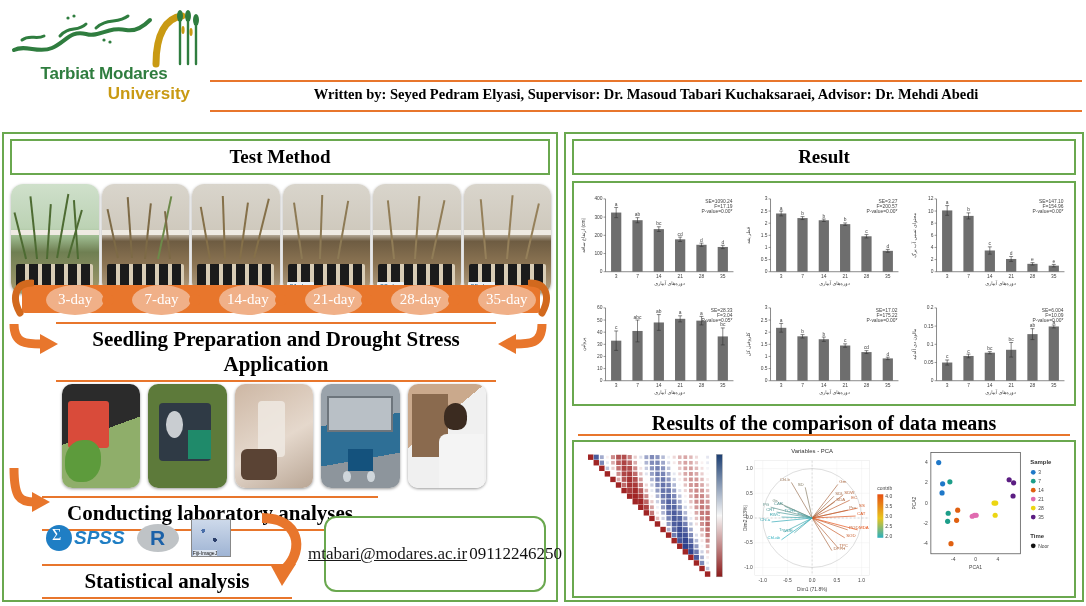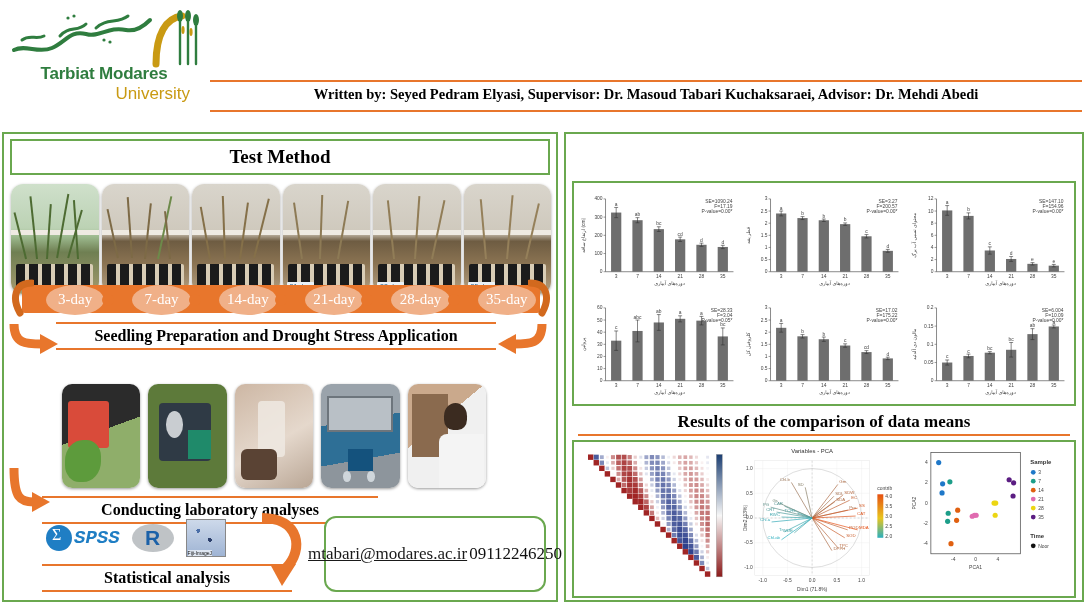--- a/index.html
+++ b/index.html
@@ -18,21 +18,21 @@
   .logo-mark { position: absolute; left: 148px; top: 2px; width: 52px; height: 62px; }
   .logo-name1 {
     position: absolute; left: 2px; top: 60px; width: 196px;
     text-align: center; font-family: "Liberation Sans", sans-serif;
     font-weight: bold; font-size: 17px; color: #2f7d3f; letter-spacing: -0.2px;
   }
   .logo-name2 {
     position: absolute; left: 2px; top: 80px; width: 196px;
     text-align: right; padding-right: 12px;
     font-family: "Liberation Sans", sans-serif;
-    font-weight: normal; font-size: 17px; color: #c99a13;
+    font-weight: bold; font-size: 17px; color: #c99a13;
   }
 
   .title-box {
     position: absolute; left: 210px; top: 4px; width: 872px; height: 72px;
     border: 3px solid #E8762C; background: #fff;
   }
   .title-box::before {
     content:""; position:absolute; left:-3px; top:-6px; width:872px; height:2px; background:#E8762C;
   }
   .title-text {
@@ -96,21 +96,21 @@
   .tl-ell {
     position:absolute; left:4px; right:4px; top:6px; height:30px;
     background:#f0b088; border-radius:50%;
   }
   .tl-txt { position:relative; color:#fff; font-size:15px; font-weight:normal; }
   .tl-dot { position:absolute; right:-6px; top:15px; width:12px; height:12px; background:#E8762C; border-radius:50%; }
   .tl-arcL, .tl-arcR { position:absolute; top:2px; width:26px; height:40px; }
 
   
   .flow-label {
-    position: absolute; text-align:center; font-size:16px; font-weight:bold; color:#000;
+    position: absolute; text-align:center; font-size:21px; font-weight:bold; color:#000;
     border-top:2px solid #E8762C; border-bottom:2px solid #E8762C; padding:3px 0;
   }
   .flow-1 { left:52px; top:188px; width:440px; }
   .flow-2 { left:38px; top:362px; width:336px; }
   .flow-3 { left:38px; top:430px; width:250px; }
 
   .icon-row { position:absolute; display:flex; gap:8px; }
   .lab-photos { left:58px; top:250px; width:424px; height:104px; }
   .lab-ph { flex:1; border-radius:10px; box-shadow:0 1px 3px rgba(0,0,0,.4); position:relative; overflow:hidden; }
   .lp1 { background: linear-gradient(160deg,#2b2b2b 0 46%,#8fae6a 46% 100%); }
@@ -120,21 +120,21 @@
   .lp5 { background: linear-gradient(140deg,#caa98c 0 38%,#f0f0f0 38% 100%); }
 
   .soft-device { position:absolute; left:8%; top:16%; width:52%; height:46%; background:#d94b3a; border-radius:3px; }
   .soft-leaf { position:absolute; left:4%; bottom:6%; width:46%; height:40%; background:#5d9b3c; border-radius:50% 40% 50% 40%; }
 
   
   .stat-logos { position:absolute; left:42px; top:382px; width:230px; height:44px; display:flex; align-items:center; gap:12px; }
   .spss { display:flex; align-items:center; gap:2px; }
   .spss-ball { width:26px; height:26px; border-radius:50%; background:#1f7ec4; position:relative; }
   .spss-ball::after { content:"Σ"; position:absolute; left:6px; top:1px; color:#fff; font-size:16px; }
-  .spss-txt { font-family:Liberation Mono, monospace; font-weight:bold; font-size:19px; color:#1f7ec4; font-style:italic; }
+  .spss-txt { font-family:Liberation Sans, sans-serif; font-weight:bold; font-size:19px; color:#1f7ec4; font-style:italic; }
   .rlogo { width:42px; height:28px; border-radius:50%; background:#bfc3c6; display:flex; align-items:center; justify-content:center; }
   .rlogo span { font-family:"Liberation Sans",sans-serif; font-weight:bold; font-size:21px; color:#1b61a8; }
   .fiji { width:40px; height:38px; position:relative; border:1px solid #888;
     background: radial-gradient(circle at 30% 30%, #4a6ea8 0 2px, transparent 2px),
                 radial-gradient(circle at 60% 55%, #2b3f6b 0 2px, transparent 2px),
                 linear-gradient(180deg,#cdd9ea,#9fb4d4); }
   .fiji em { position:absolute; left:1px; bottom:0px; font-size:5px; font-style:normal;
     font-family:"Liberation Sans",sans-serif; color:#111; background:#dfe7f2; }
 
   .contact-box {
@@ -152,21 +152,21 @@
     position:absolute; left:6px; top:47px; width:504px; height:225px;
     border:2px solid #6aa84f; background:#fff;
   }
   .chart-grid { position:absolute; left:2px; top:2px; right:2px; bottom:2px;
     display:grid; grid-template-columns:1fr 1fr 1fr; grid-template-rows:1fr 1fr; }
   .mini-chart { position:relative; }
   .mc-svg { width:100%; height:100%; display:block; }
 
   .means-head {
     position:absolute; left:6px; top:278px; width:504px; text-align:center;
-    font-size:17px; font-weight:bold; color:#000;
+    font-size:20px; font-weight:bold; color:#000;
   }
   .means-hr { position:absolute; left:12px; top:300px; width:492px; height:2px; background:#E8762C; }
   .means-box { position:absolute; left:6px; top:306px; width:504px; height:158px;
     border:2px solid #6aa84f; background:#fff; display:flex; }
   .mb-cell { position:relative; height:100%; }
   .mb-1 { width:33%; }
   .mb-2 { width:34%; }
   .mb-3 { width:33%; }
 
   .txt-tiny { font-family:"Liberation Sans",sans-serif; font-size:5px; fill:#444; }
@@ -395,20 +395,21 @@
   </svg>
   <div class="flow-label flow-3">Statistical analysis</div>
 
   <div class="contact-box">
     <div class="contact-mail">mtabari@modares.ac.ir</div>
     <div class="contact-tel">09112246250</div>
   </div>
 </div>
 
 <div class="panel panel-right">
+  <div class="sec-head r">Result</div>
 
   <div class="charts-box">
     <div class="chart-grid">
       <div class="mini-chart">
           <svg class="mc-svg" viewBox="0 0 168 110">
             <line x1="30" y1="88" x2="160" y2="88" stroke="#555" stroke-width="0.7"></line>
             <line x1="30" y1="14" x2="30" y2="88" stroke="#555" stroke-width="0.7"></line>
             <line x1="28" y1="88" x2="30" y2="88" stroke="#555" stroke-width="0.6"></line>
             <text x="27" y="89.6" text-anchor="end" class="txt-tiny">0</text>
             <line x1="28" y1="69.5" x2="30" y2="69.5" stroke="#555" stroke-width="0.6"></line>

